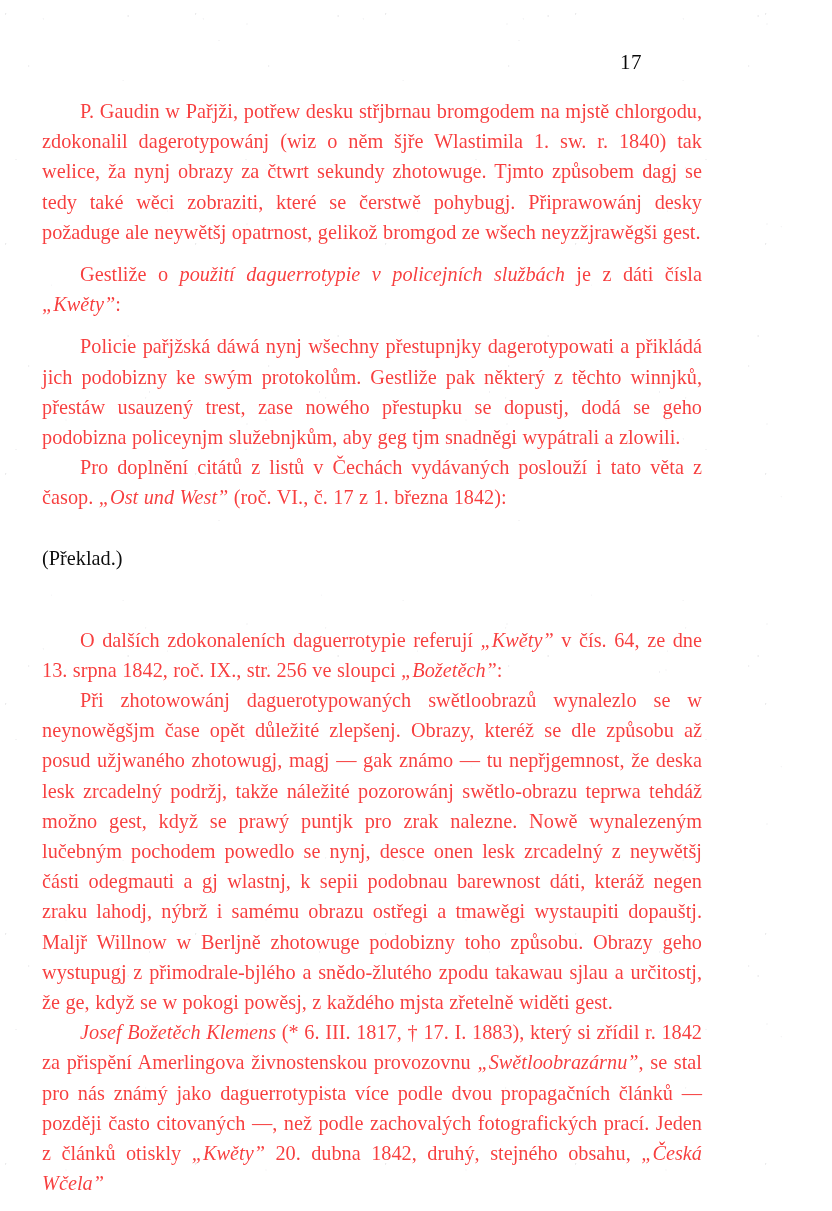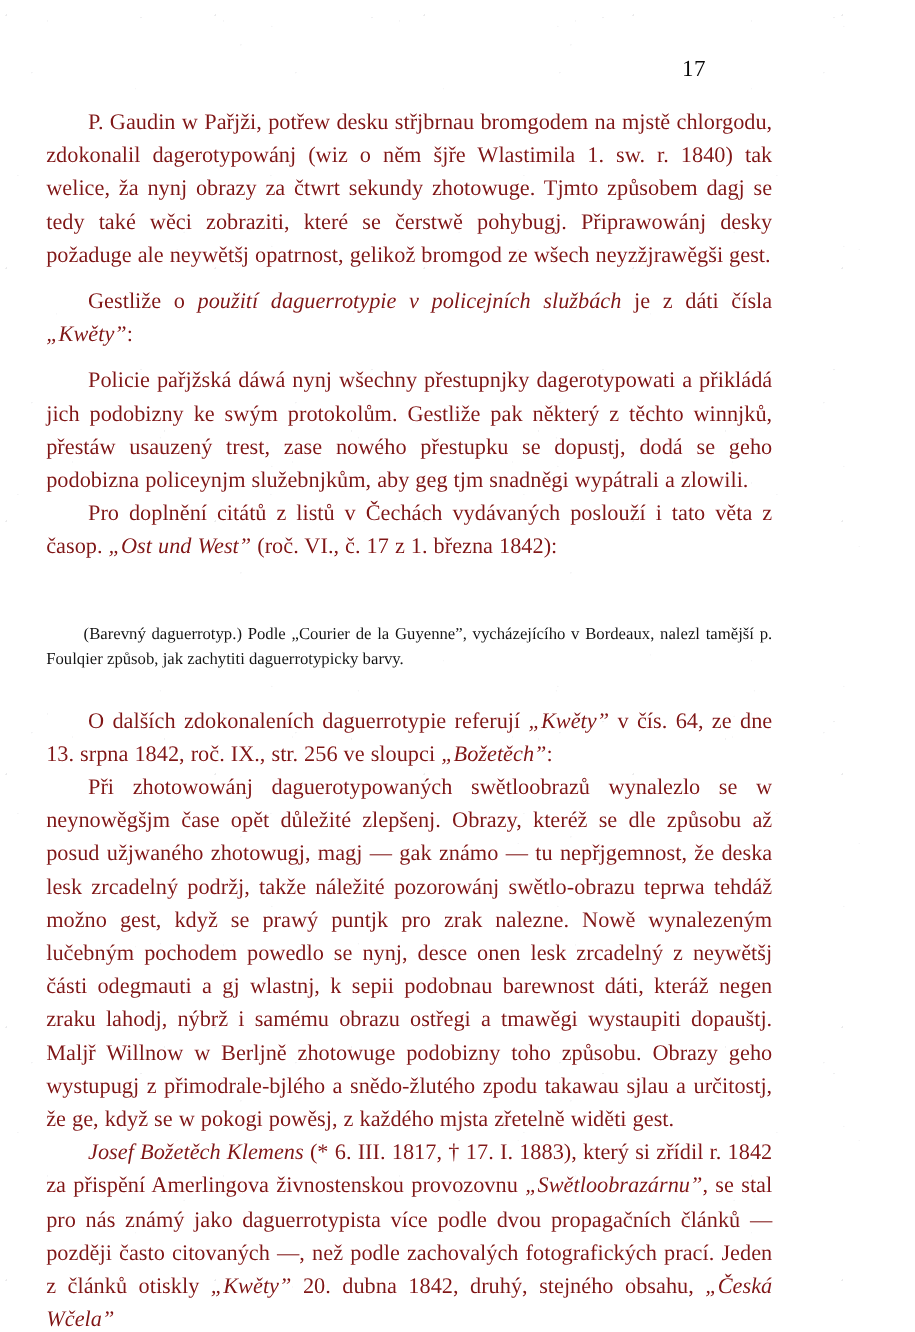--- a/index.html
+++ b/index.html
@@ -65,21 +65,21 @@
     color: #101010;
     font-family: "Liberation Serif", "DejaVu Serif", serif;
   }
 
   p.para {
     margin: 0;
     font-size: 20.3px;
     line-height: 30.2px;
     text-align: justify;
     text-indent: 38px;
-    color: #7f1d1d;
+    color: #ef4444;
     word-spacing: .4px;
     -webkit-font-smoothing: none;
   }
 
   p.small {
     margin: 0;
     font-size: 15.2px;
     line-height: 23px;
     text-align: justify;
     text-indent: 34px;
@@ -126,24 +126,24 @@
     <p class="para"><span>Gestliže o </span><i>použití daguerrotypie v policejních službách</i><span> je z dáti čísla </span><i>„Kwěty”</i><span>:</span></p>
 
     <div class="sp-3"></div>
 
     <p class="para">Policie pařjžská dáwá nynj wšechny přestupnjky dagerotypowati a přikládá jich podobizny ke swým protokolům. Gestliže pak některý z těchto winnjků, přestáw usauzený trest, zase nowého přestupku se dopustj, dodá se geho podobizna policeynjm služebnjkům, aby geg tjm snadněgi wypátrali a zlowili.</p>
 
     <p class="para"><span>Pro doplnění citátů z listů v Čechách vydávaných poslouží i tato věta z časop. </span><i>„Ost und West”</i><span> (roč. VI., č. 17 z 1. března 1842):</span></p>
 
     <div class="sp-4"></div>
 
+    <p class="lbl-preklad">(Překlad.)</p>
 
     <div class="sp-5"></div>
 
-    <p class="small">(Barevný daguerrotyp.) Podle „Courier de la Guyenne”, vycházejícího v Bordeaux, nalezl tamější p. Foulqier způsob, jak zachytiti daguerrotypicky barvy.</p>
 
     <div class="sp-6"></div>
 
     <p class="para"><span>O dalších zdokonaleních daguerrotypie referují </span><i>„Kwěty”</i><span> v čís. 64, ze dne 13. srpna 1842, roč. IX., str. 256 ve sloupci </span><i>„Božetěch”</i><span>:</span></p>
 
     <p class="para">Při zhotowowánj daguerotypowaných swětloobrazů wynalezlo se w neynowěgšjm čase opět důležité zlepšenj. Obrazy, kteréž se dle způsobu až posud užjwaného zhotowugj, magj — gak známo — tu nepřjgemnost, že deska lesk zrcadelný podržj, takže náležité pozorowánj swětlo-obrazu teprwa tehdáž možno gest, když se prawý puntjk pro zrak nalezne. Nowě wynalezeným lučebným pochodem powedlo se nynj, desce onen lesk zrcadelný z neywětšj části odegmauti a gj wlastnj, k sepii podobnau barewnost dáti, kteráž negen zraku lahodj, nýbrž i samému obrazu ostřegi a tmawěgi wystaupiti dopauštj. Maljř Willnow w Berljně zhotowuge podobizny toho způsobu. Obrazy geho wystupugj z přimodrale-bjlého a snědo-žlutého zpodu takawau sjlau a určitostj, že ge, když se w pokogi powěsj, z každého mjsta zřetelně widěti gest.</p>
 
     <p class="para"><i>Josef Božetěch Klemens</i><span> (* 6. III. 1817, † 17. I. 1883), který si zřídil r. 1842 za přispění Amerlingova živnostenskou provozovnu </span><i>„Swětloobrazárnu”</i><span>, se stal pro nás známý jako daguerrotypista více podle dvou propagačních článků — později často citovaných —, než podle zachovalých fotografických prací. Jeden z článků otiskly </span><i>„Kwěty”</i><span> 20. dubna 1842, druhý, stejného obsahu, </span><i>„Česká Wčela”</i></p>
 
   </div>

